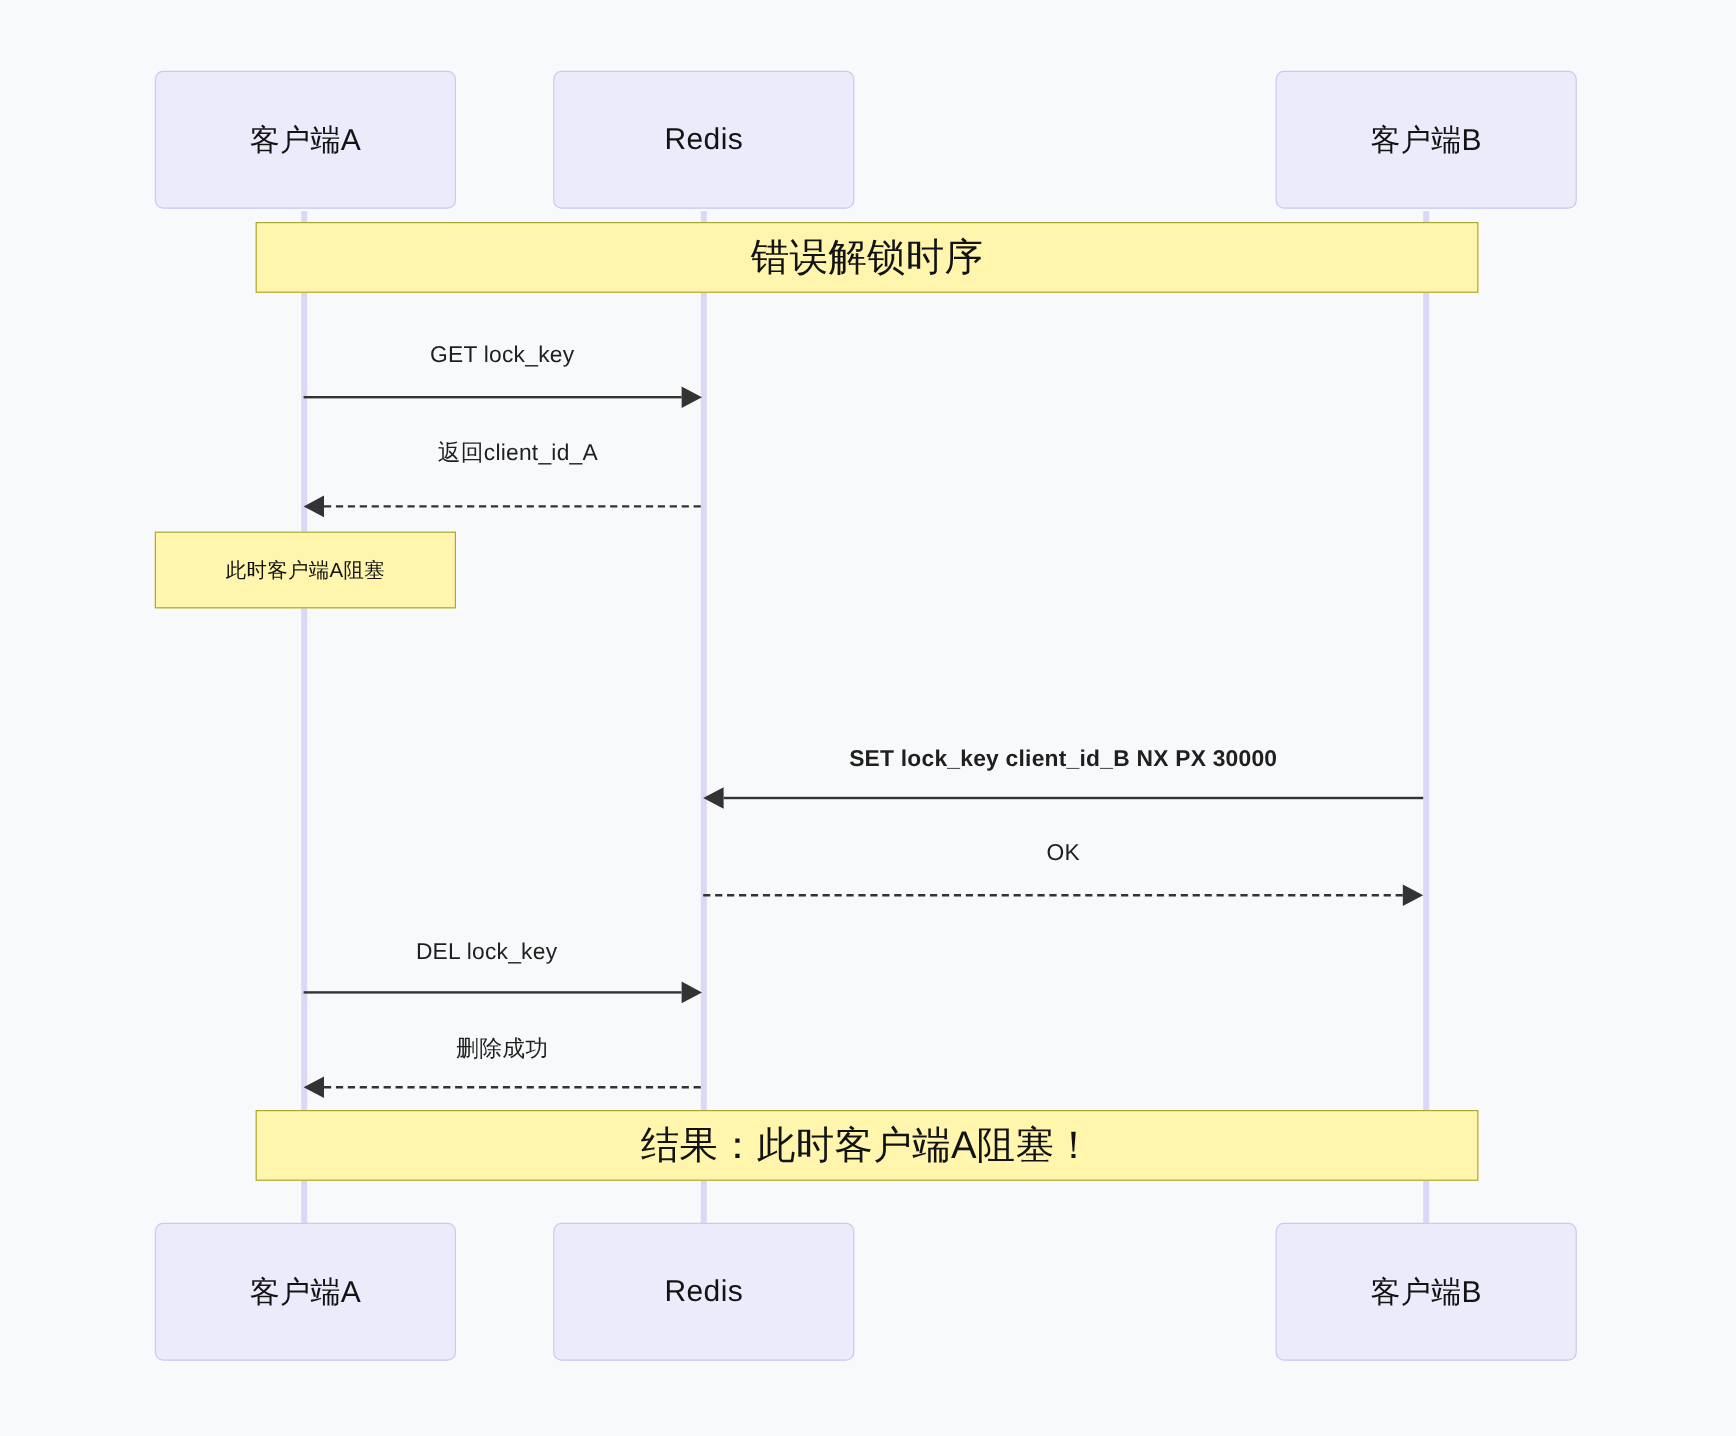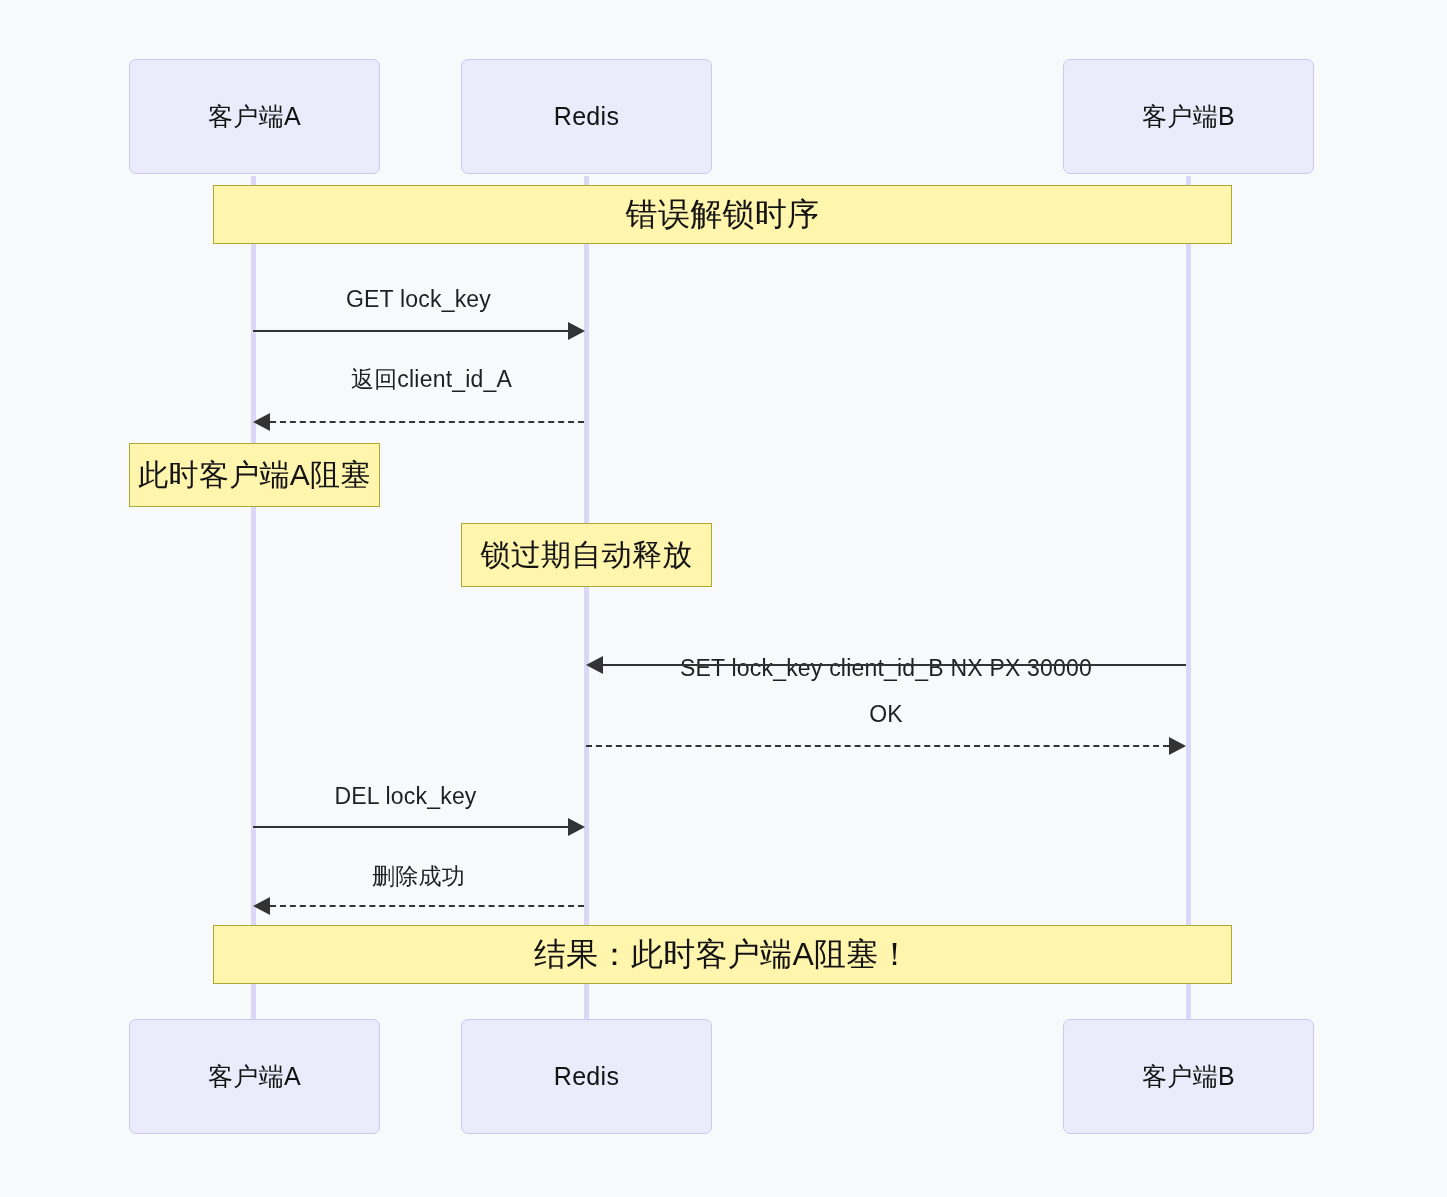--- a/index.html
+++ b/index.html
@@ -47,30 +47,30 @@
   
   .note {
     position: absolute;
     box-sizing: border-box;
     background: #fff5ad;
     border: 1.6px solid #aaaa33;
     display: flex;
     align-items: center;
     justify-content: center;
     color: #131313;
-    font-size: 30px;
+    font-size: 17px;
     letter-spacing: 0.3px;
   }
   .note.banner { font-size: 32px; }
 
   
   .msg-label {
     position: absolute;
     color: #1f1f1f;
-    font-size: 23px;
+    font-size: 19px;
     text-align: center;
     white-space: nowrap;
     letter-spacing: 0.2px;
   }
   .msg-line {
     position: absolute;
     height: 0;
     border-top: 2.4px solid #333333;
   }
   .msg-line.dashed {
@@ -120,25 +120,22 @@
   <div class="arrow-head right" style="left:568px; top:322px;"></div>
 
   <div class="msg-label" style="left:266px; top:364px; width:331px;">返回client_id_A</div>
   <div class="msg-line dashed" style="left:270px; top:421px; width:314px;"></div>
   <div class="arrow-head left" style="left:253px; top:413px;"></div>
 
   <div class="note" style="left:129px; top:443px; width:251px; height:64px;">
     <span>此时客户端A阻塞</span>
   </div>
 
-  <div class="note" style="left:461px; top:523px; width:251px; height:64px;">
-    <span>锁过期自动释放</span>
-  </div>
 
-  <div class="msg-label" style="left:586px; top:655px; width:600px;">SET lock_key client_id_B NX PX 30000</div>
+  <div class="msg-label" style="left:586px; top:622px; width:600px;font-weight:bold;">SET lock_key client_id_B NX PX 30000</div>
   <div class="msg-line" style="left:603px; top:664px; width:583px;"></div>
   <div class="arrow-head left" style="left:586px; top:656px;"></div>
 
   <div class="msg-label" style="left:586px; top:701px; width:600px;">OK</div>
   <div class="msg-line dashed" style="left:586px; top:745px; width:583px;"></div>
   <div class="arrow-head right" style="left:1169px; top:737px;"></div>
 
   <div class="msg-label" style="left:240px; top:783px; width:331px;">DEL lock_key</div>
   <div class="msg-line" style="left:253px; top:826px; width:315px;"></div>
   <div class="arrow-head right" style="left:568px; top:818px;"></div>

